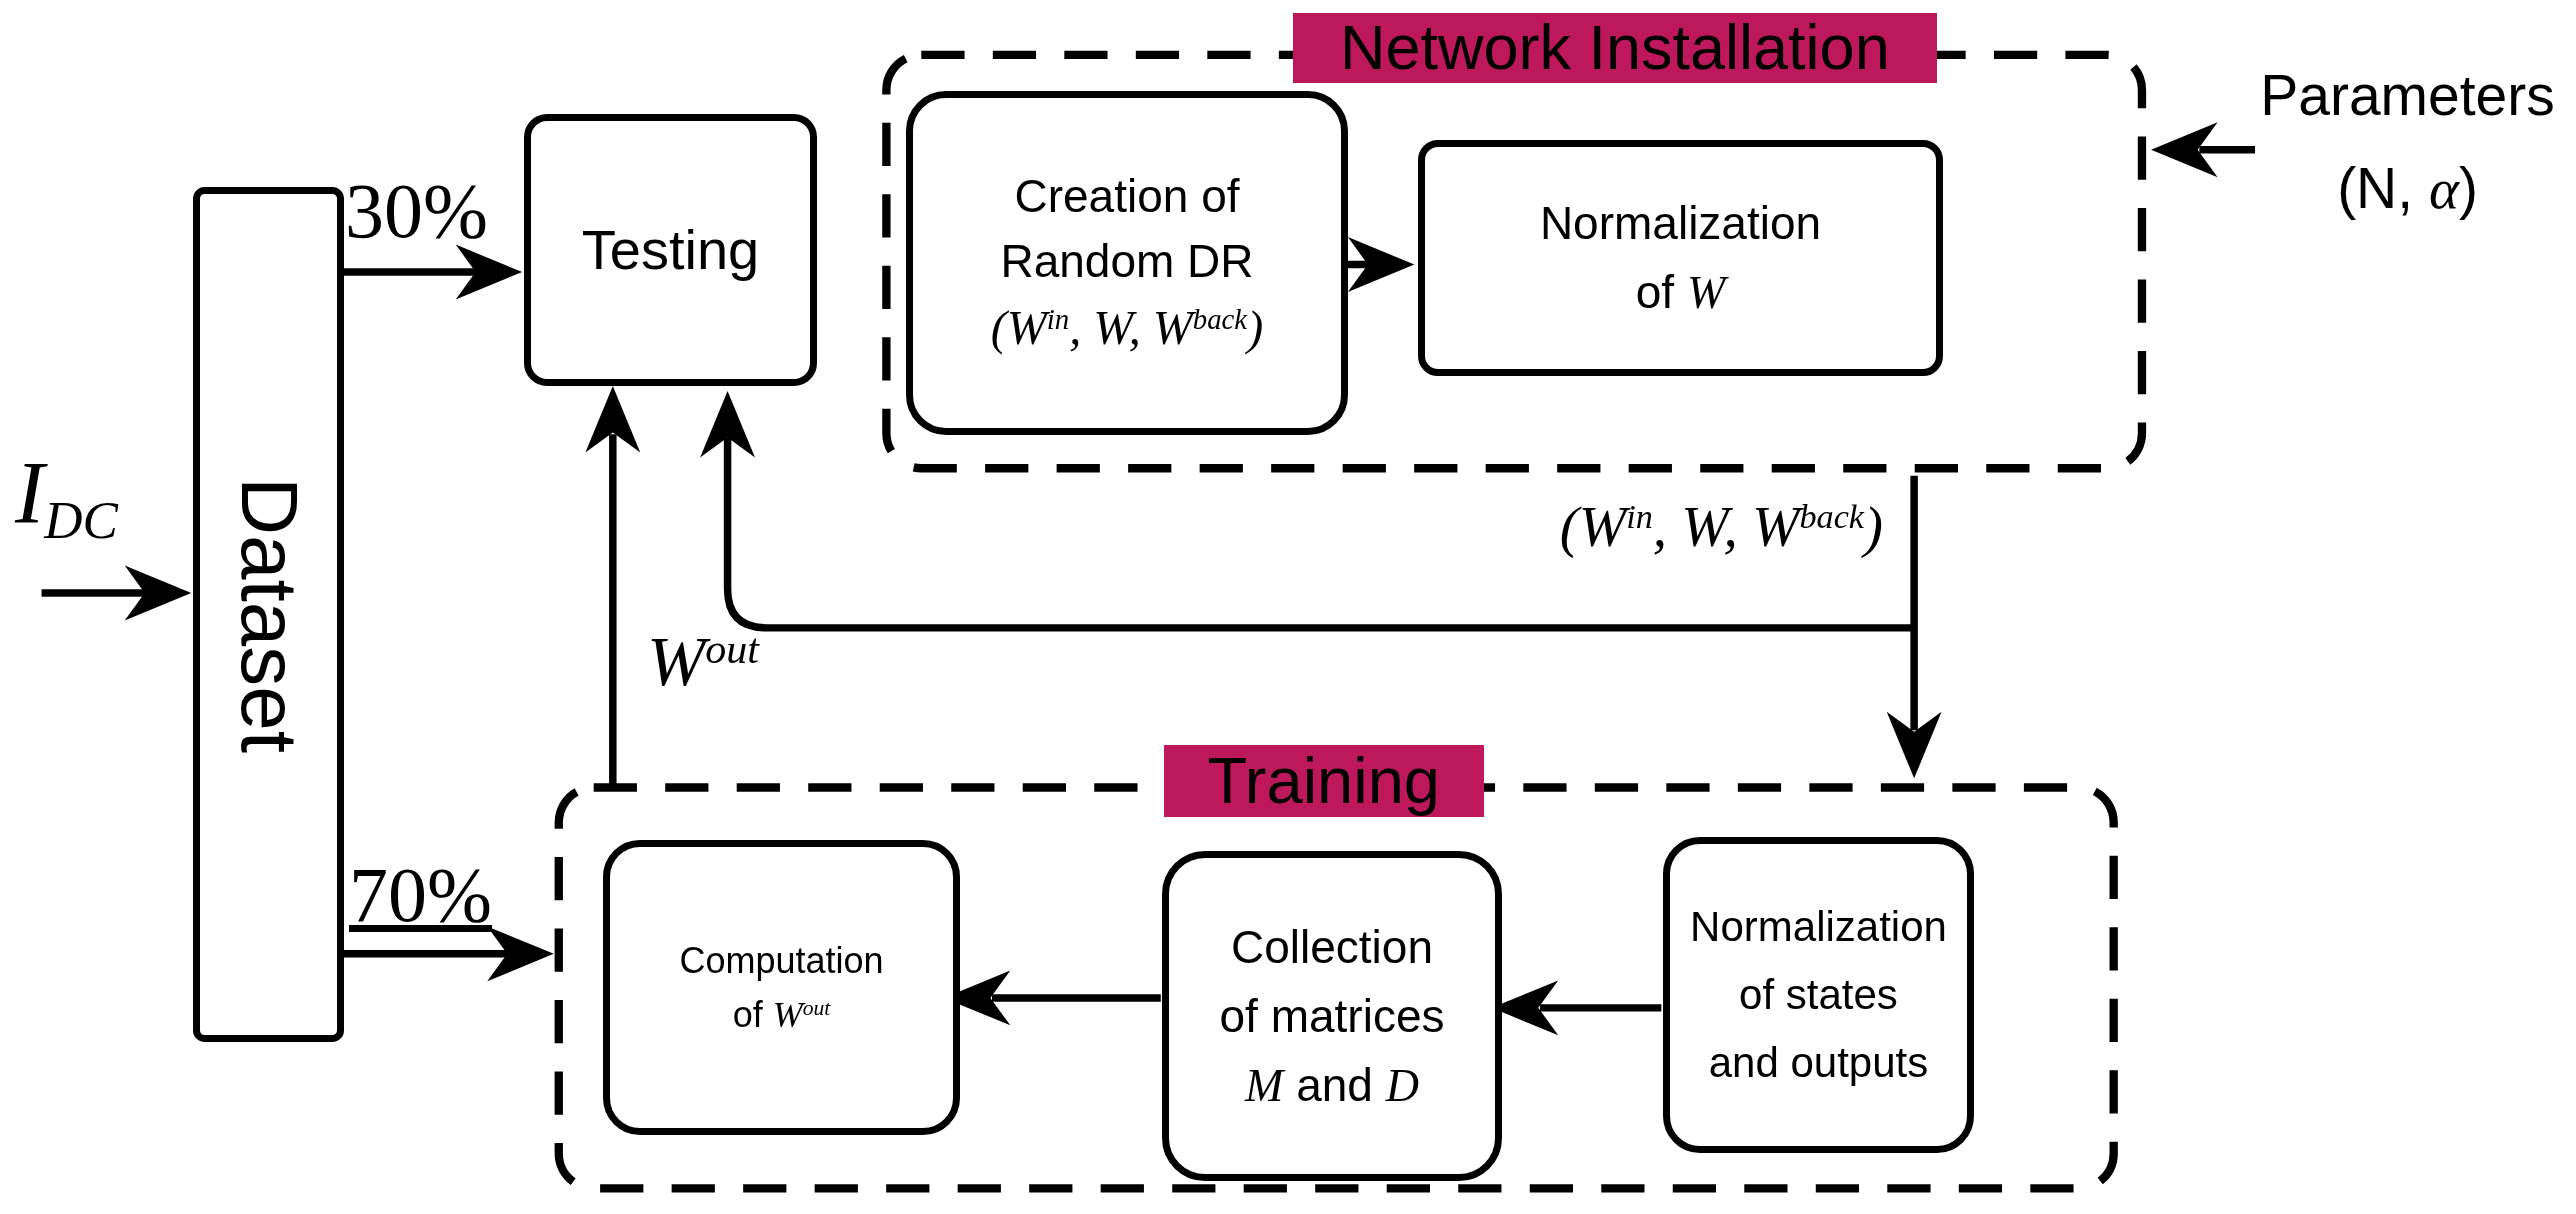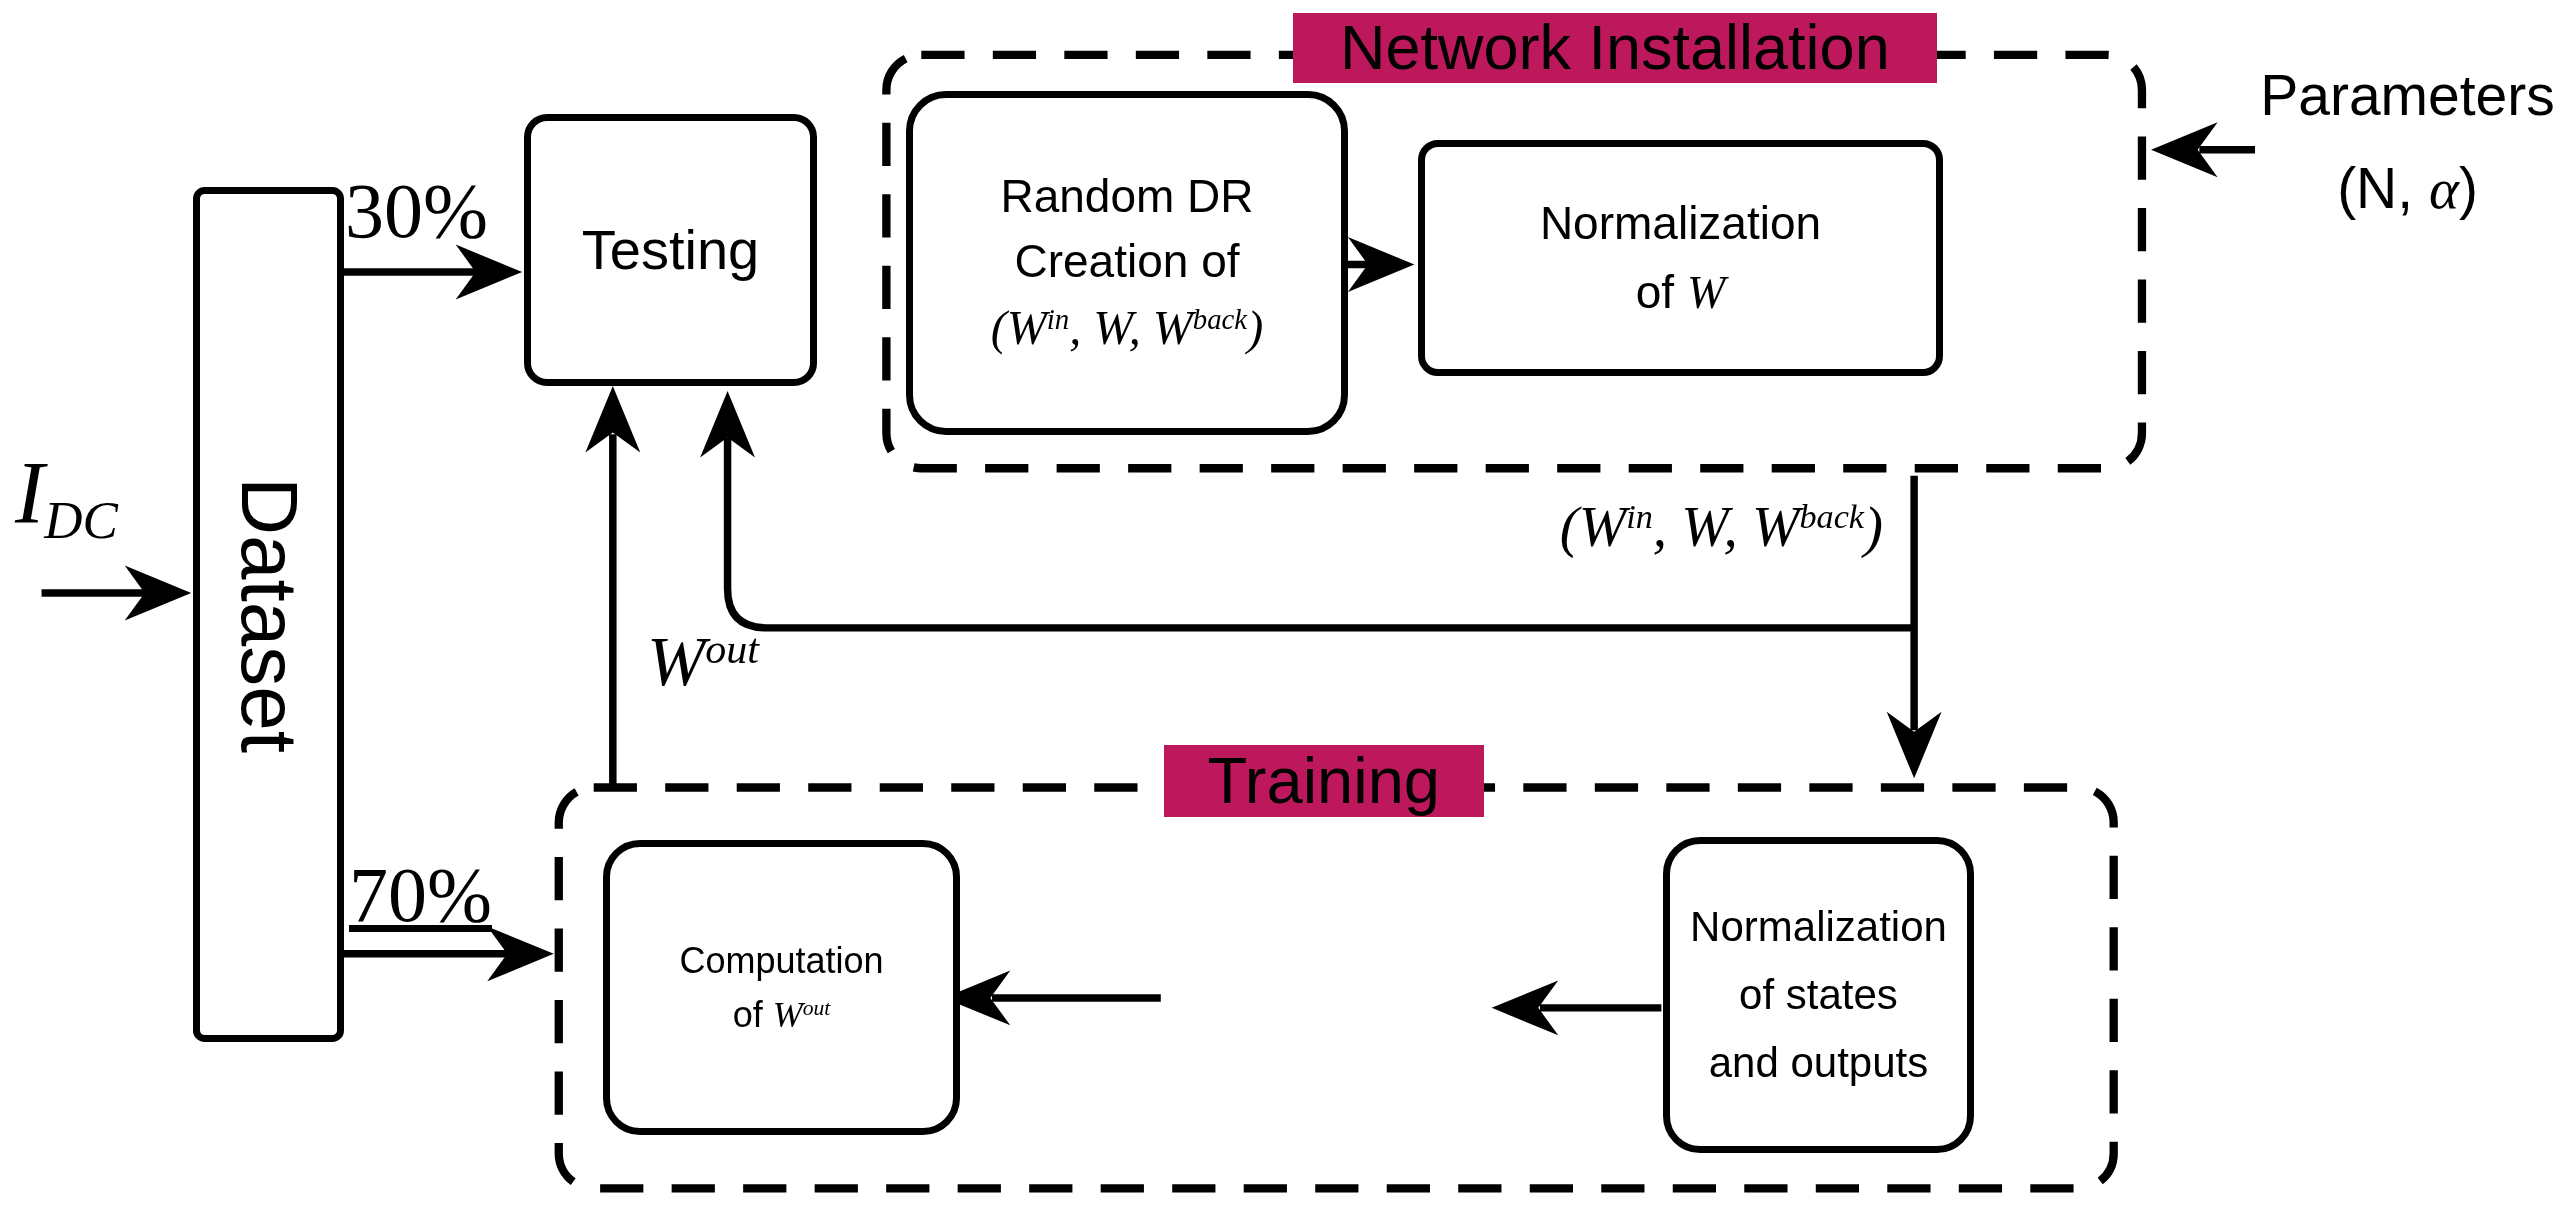--- a/index.html
+++ b/index.html
@@ -85,35 +85,40 @@
 
   <div class="box" id="dataset-box">
     <span class="rot">Dataset</span>
   </div>
 
   <div class="box" id="testing-box">
     <span>Testing</span>
   </div>
 
   <div class="box" id="creation-box">
+    <span>Creation of</span>
     <span>Random DR</span>
-    <span>Creation of</span>
     <span class="math frm"><span>(</span><span>W</span><span class="sp">in</span><span>, W, W</span><span class="sp">back</span><span>)</span></span>
   </div>
 
   <div class="box" id="normalization-box">
     <span>Normalization</span>
     <span><span>of </span><span class="math">W</span></span>
   </div>
 
   <div class="box" id="computation-box">
     <span>Computation</span>
     <span><span>of </span><span class="math">W</span><span class="math sp">out</span></span>
   </div>
 
+  <div class="box" id="collection-box">
+    <span>Collection</span>
+    <span>of matrices</span>
+    <span><span class="math">M</span><span> and </span><span class="math">D</span></span>
+  </div>
 
   <div class="box" id="initialization-box">
     <span>Normalization</span>
     <span>of states</span>
     <span>and outputs</span>
   </div>
 
   <div class="lbl math" id="idc-lbl"><span>I</span><span class="sb">DC</span></div>
 
   <div class="lbl serif" id="pct30-lbl">30%</div>

